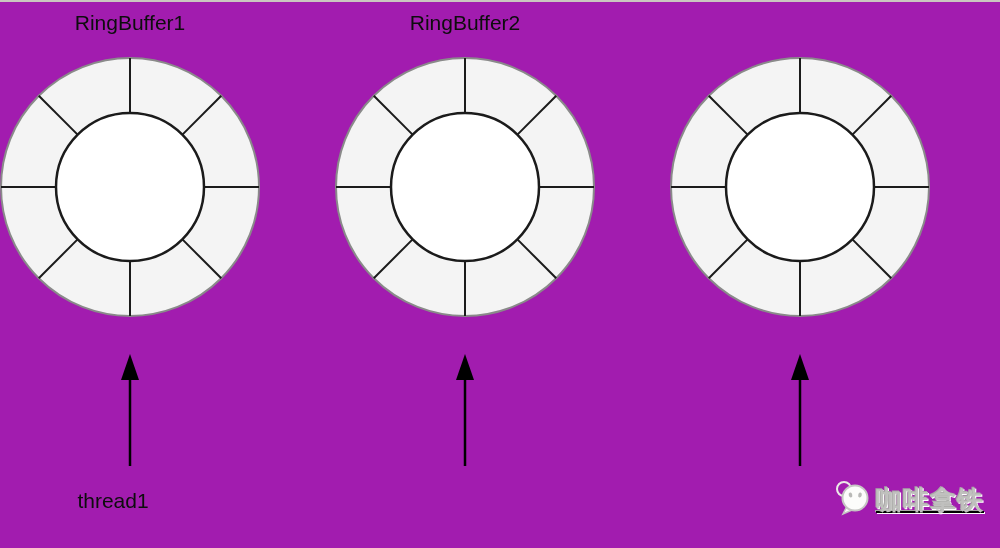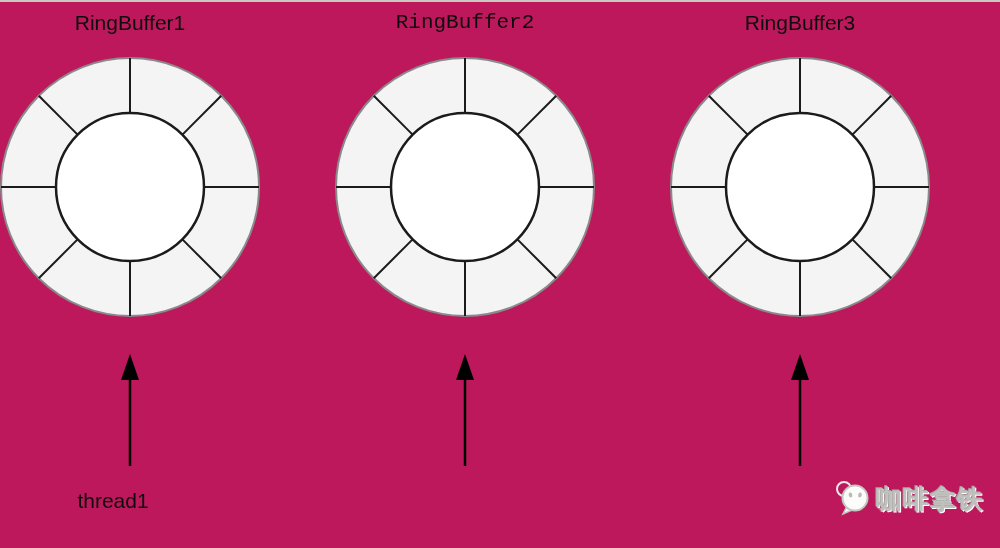--- a/index.html
+++ b/index.html
@@ -1,19 +1,19 @@
 <!DOCTYPE html>
 <html><head>
 <meta charset="utf-8">
 <style>
   html,body{margin:0;padding:0;background:#ffffff;}
   .canvas{
     position:relative;
     width:1000px;height:548px;
-    background:#be185d;
+    background:#a21caf;
     overflow:hidden;
     font-family:"Liberation Sans", sans-serif;
   }
   .top-border{
     position:absolute;left:0;top:0;width:1000px;height:2px;
     background:#cac6c0;
   }
   .buffer-col{
     position:absolute;top:0;width:270px;height:548px;
   }
@@ -38,22 +38,23 @@
   .thread-label{
     position:absolute;top:489px;left:0;width:270px;
     text-align:center;
     font-size:21px;line-height:24px;
     color:#0d0d0d;
     white-space:nowrap;
   }
   #buffers .buffer-col:nth-child(1) .thread-label{margin-left:-17px;}
   .watermark{
     position:absolute;left:836px;top:481px;
-    display:flex;align-items:center;
+    display:flex;align-items:flex-end;
     pointer-events:none;
+    text-decoration:underline;
   }
   .watermark-icon{width:36px;height:36px;flex:0 0 auto;}
   .watermark-text{
     margin-left:4px;
     font-size:26px;line-height:34px;
     font-weight:bold;
     letter-spacing:1px;
     color:#c0c0be;
     text-shadow:-1px -1px 0 #a8a8a6, 1px 1px 0 #ffffff;
     white-space:nowrap;
@@ -81,21 +82,21 @@
           </g>
       <circle class="inner" cx="135" cy="135" r="74"></circle>
     </svg>
     <svg class="arrow" viewBox="0 0 270 120" xmlns="http://www.w3.org/2000/svg">
       <line x1="135" y1="26" x2="135" y2="116"></line>
       <polygon points="135,4 144,30 126,30"></polygon>
     </svg>
     <div class="thread-label">thread1</div>
   </div>
 
-  <div class="buffer-col" style="left: 330px; font-family: Liberation Mono, monospace;">
+  <div class="buffer-col" style="left: 330px;">
     <div class="buffer-title">RingBuffer2</div>
     <svg class="ring" viewBox="0 0 270 270" xmlns="http://www.w3.org/2000/svg">
       <circle class="outer" cx="135" cy="135" r="129"></circle>
       <g class="spokes">
             <line x1="207.00" y1="135.00" x2="264.00" y2="135.00"></line>
             <line x1="185.91" y1="185.91" x2="226.22" y2="226.22"></line>
             <line x1="135.00" y1="207.00" x2="135.00" y2="264.00"></line>
             <line x1="84.09" y1="185.91" x2="43.78" y2="226.22"></line>
             <line x1="63.00" y1="135.00" x2="6.00" y2="135.00"></line>
             <line x1="84.09" y1="84.09" x2="43.78" y2="43.78"></line>
@@ -104,21 +105,20 @@
           </g>
       <circle class="inner" cx="135" cy="135" r="74"></circle>
     </svg>
     <svg class="arrow" viewBox="0 0 270 120" xmlns="http://www.w3.org/2000/svg">
       <line x1="135" y1="26" x2="135" y2="116"></line>
       <polygon points="135,4 144,30 126,30"></polygon>
     </svg>
   </div>
 
   <div class="buffer-col" style="left: 665px;">
-    <div class="buffer-title">RingBuffer3</div>
     <svg class="ring" viewBox="0 0 270 270" xmlns="http://www.w3.org/2000/svg">
       <circle class="outer" cx="135" cy="135" r="129"></circle>
       <g class="spokes">
             <line x1="207.00" y1="135.00" x2="264.00" y2="135.00"></line>
             <line x1="185.91" y1="185.91" x2="226.22" y2="226.22"></line>
             <line x1="135.00" y1="207.00" x2="135.00" y2="264.00"></line>
             <line x1="84.09" y1="185.91" x2="43.78" y2="226.22"></line>
             <line x1="63.00" y1="135.00" x2="6.00" y2="135.00"></line>
             <line x1="84.09" y1="84.09" x2="43.78" y2="43.78"></line>
             <line x1="135.00" y1="63.00" x2="135.00" y2="6.00"></line>

